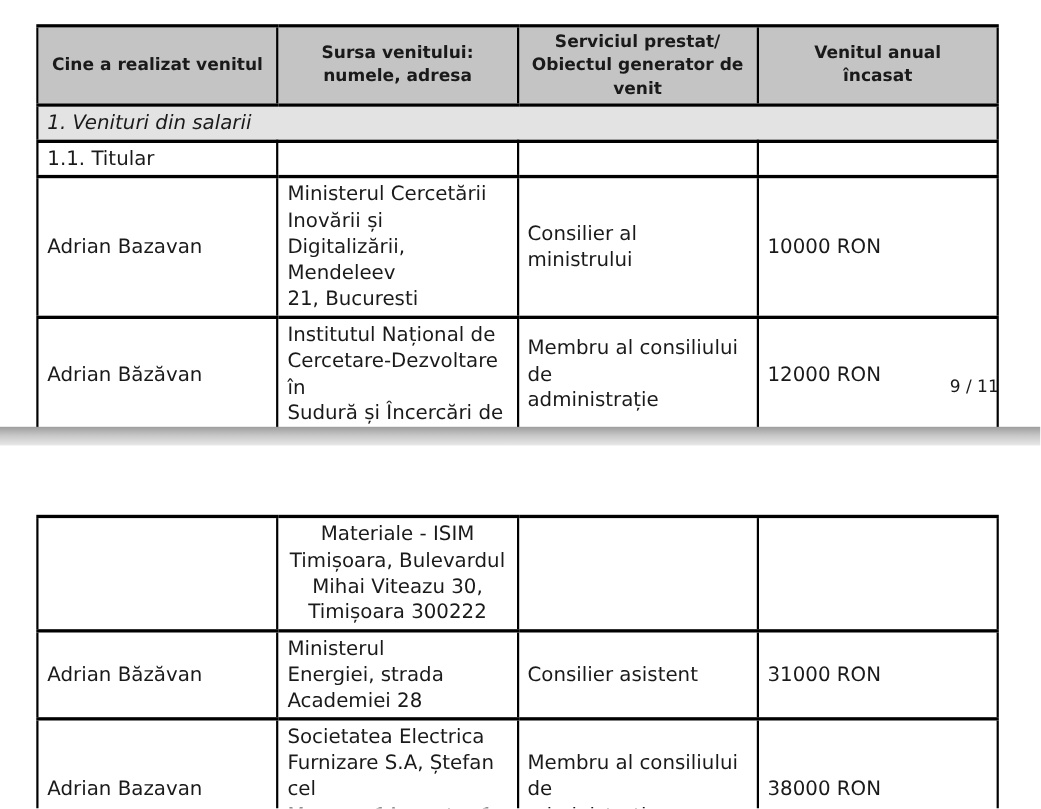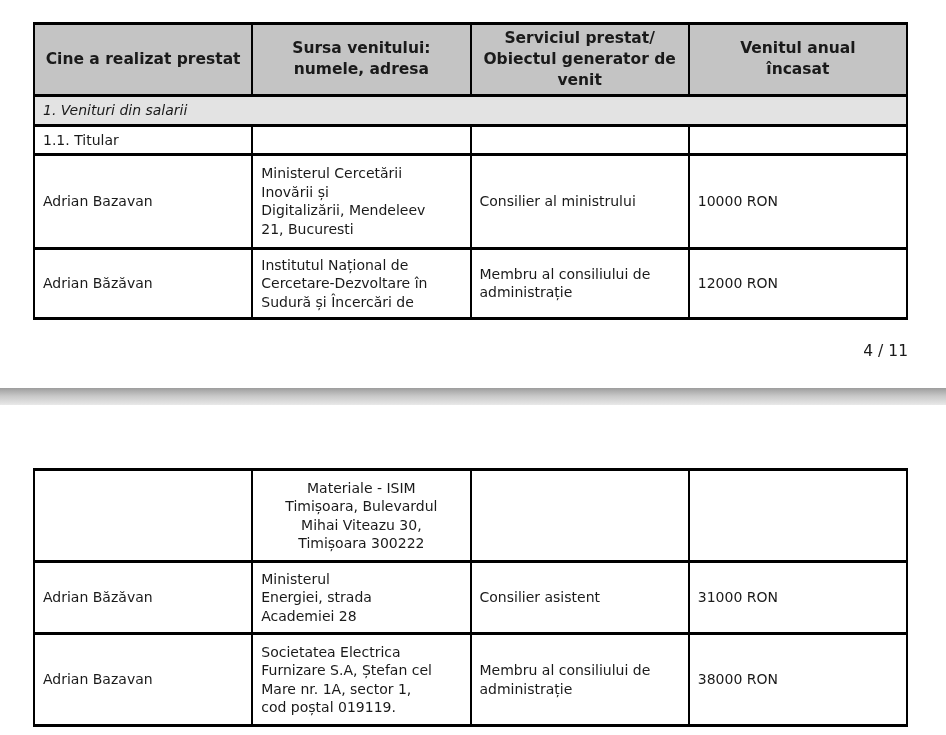--- a/index.html
+++ b/index.html
@@ -26,21 +26,21 @@
   }
   table.tbl-p1 { top: 22px; }
   table.tbl-p2 { top: 468px; }
   table.income-table col { width: 25%; }
   table.income-table th,
   table.income-table td {
     border: solid #000000;
     border-width: 3px 2px;
     padding: 3px 8px;
     vertical-align: middle;
-    font-size: 14px;
+    font-size: 18px;
     line-height: 1.32;
     white-space: pre-line;
     overflow: hidden;
   }
   table.income-table th {
     background: #c4c4c4;
     font-weight: bold;
     text-align: center;
     font-size: 15.5px;
     line-height: 1.35;
@@ -81,21 +81,21 @@
 
   <table class="income-table tbl-p1">
     <colgroup>
         <col>
         <col>
         <col>
         <col>
       </colgroup>
     <thead>
       <tr class="row-head">
-        <th>Cine a realizat prestat</th>
+        <th>Cine a realizat venitul</th>
         <th>Sursa venitului:
 numele, adresa</th>
         <th>Serviciul prestat/
 Obiectul generator de
 venit</th>
         <th>Venitul anual
 încasat</th>
       </tr>
     </thead>
     <tbody>
@@ -122,21 +122,21 @@
         <td>Institutul Național de
 Cercetare-Dezvoltare în
 Sudură și Încercări de</td>
         <td>Membru al consiliului de
 administrație</td>
         <td>12000 RON</td>
       </tr>
     </tbody>
   </table>
 
-  <div class="page-indicator">4 / 11</div>
+  <div class="page-indicator">9 / 11</div>
 
   <div class="page-divider"></div>
 
   <table class="income-table tbl-p2">
     <colgroup>
         <col>
         <col>
         <col>
         <col>
       </colgroup>

